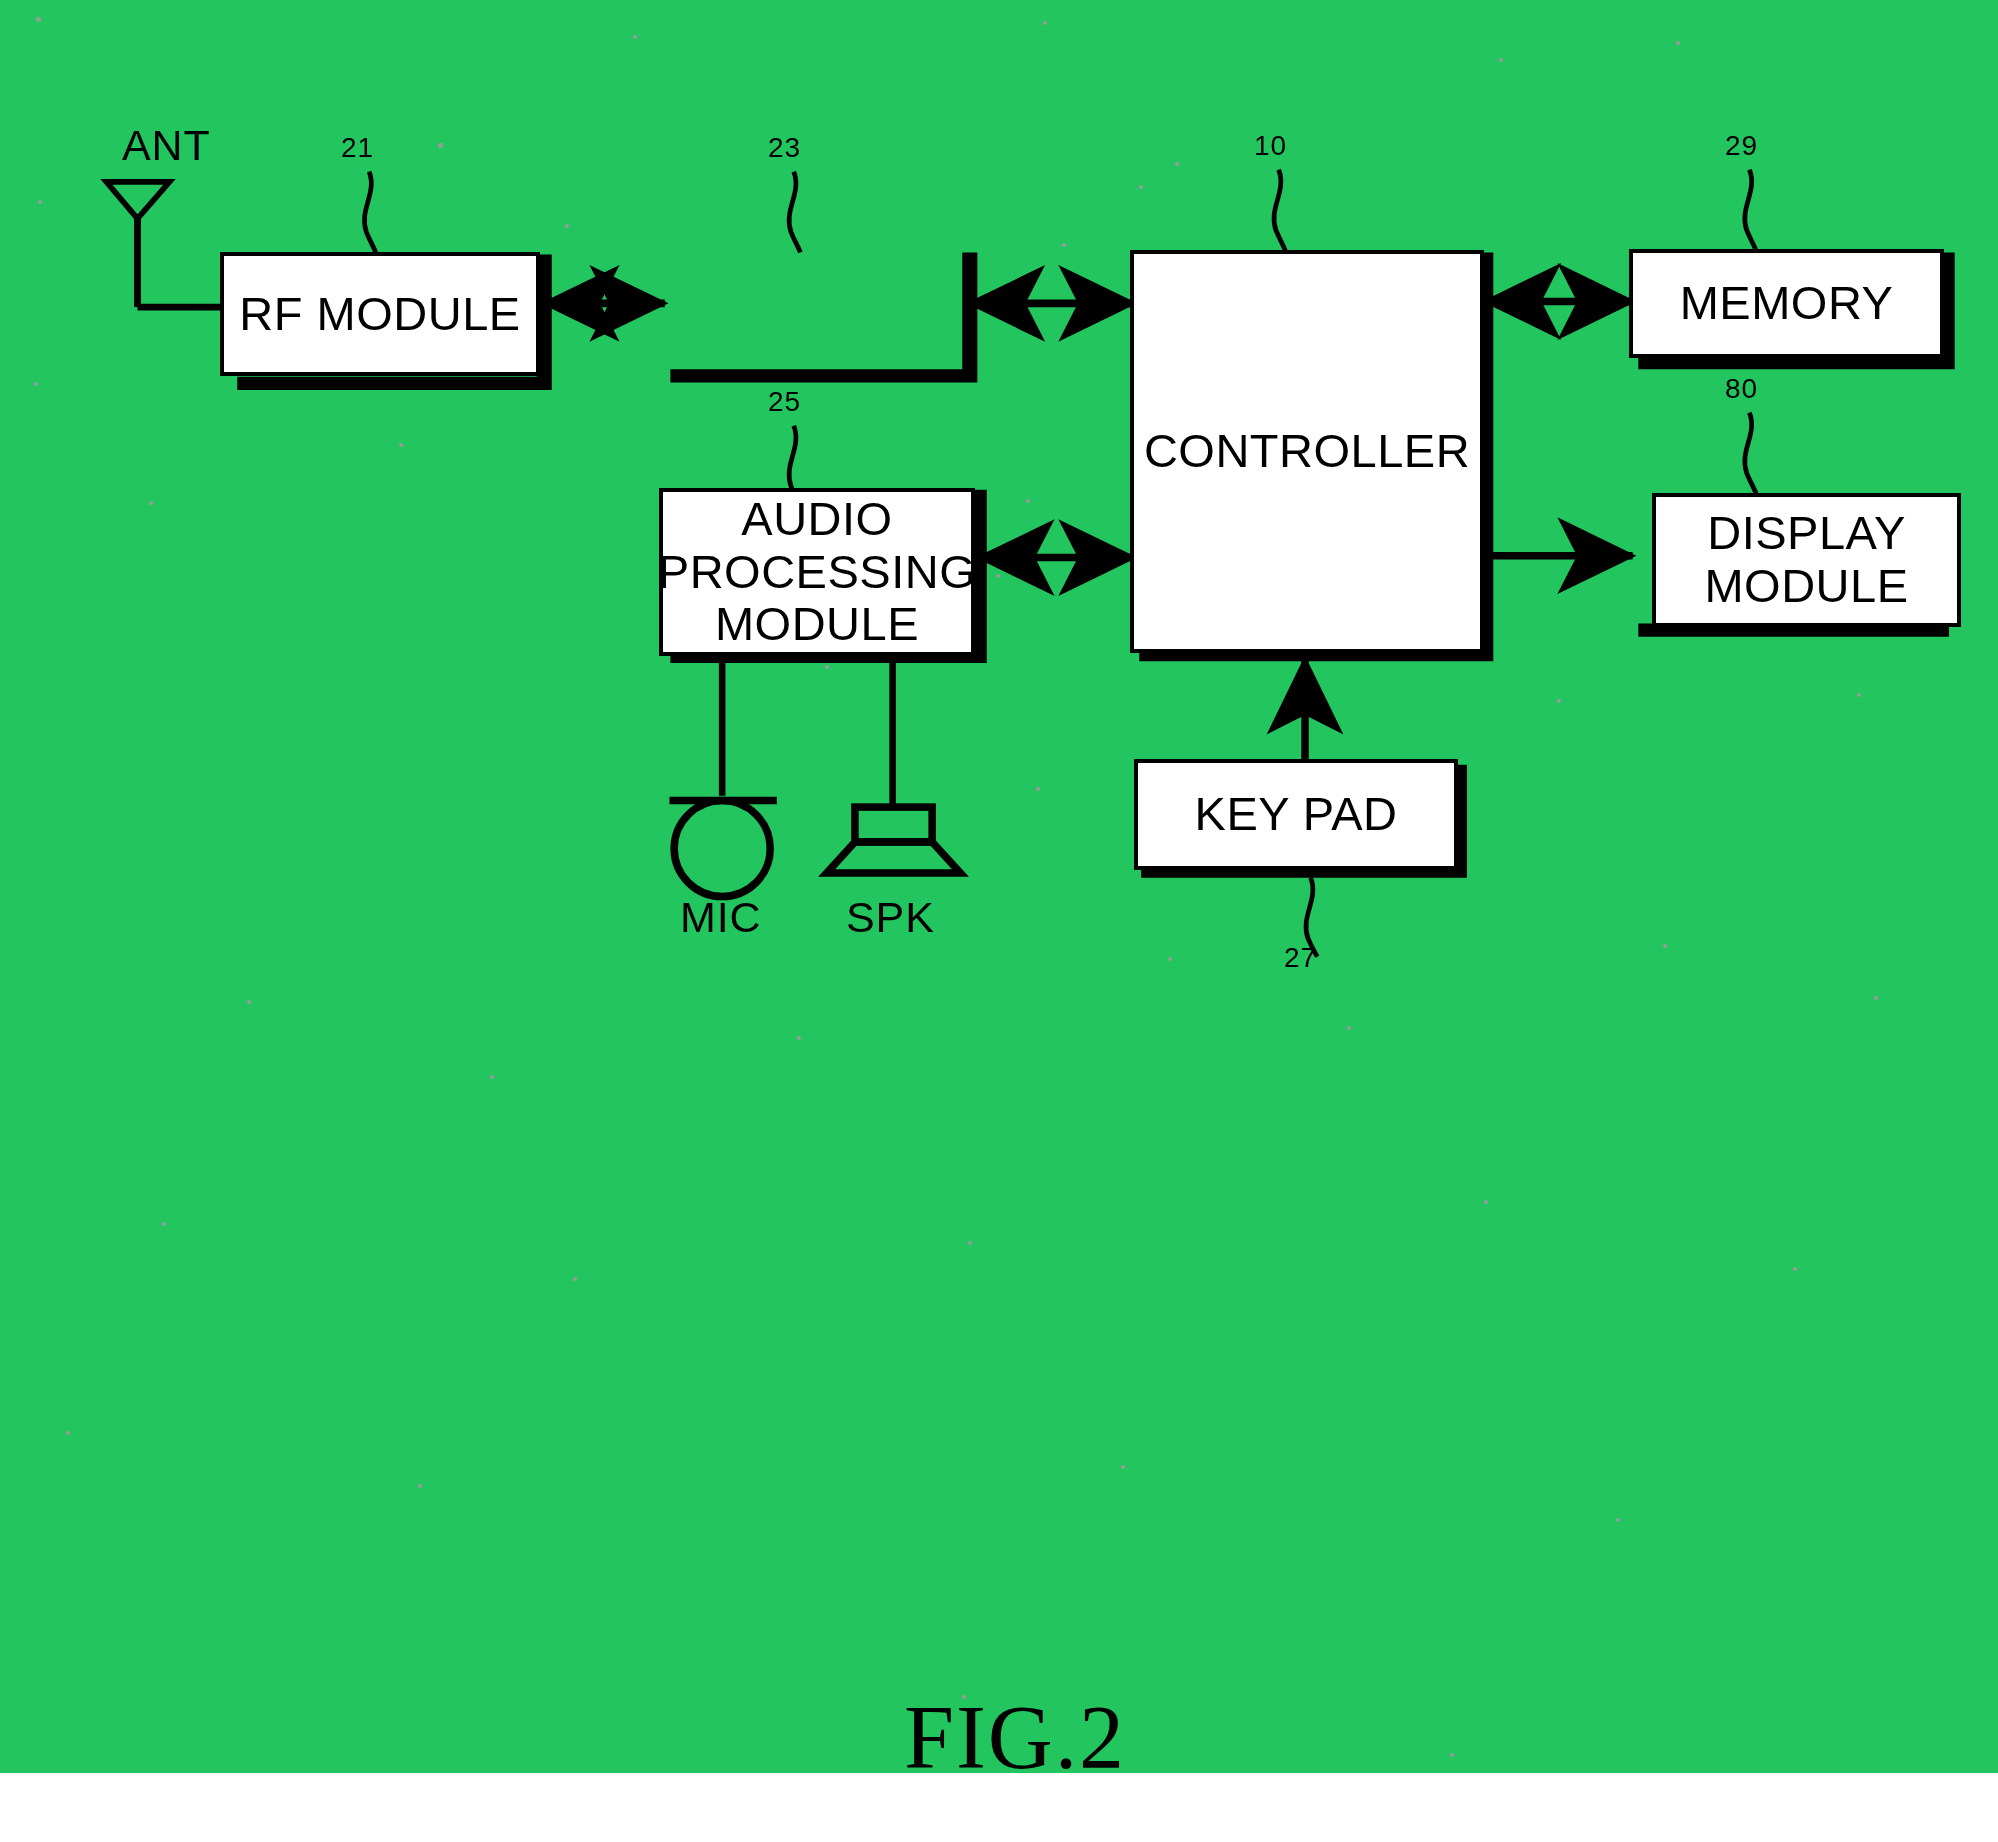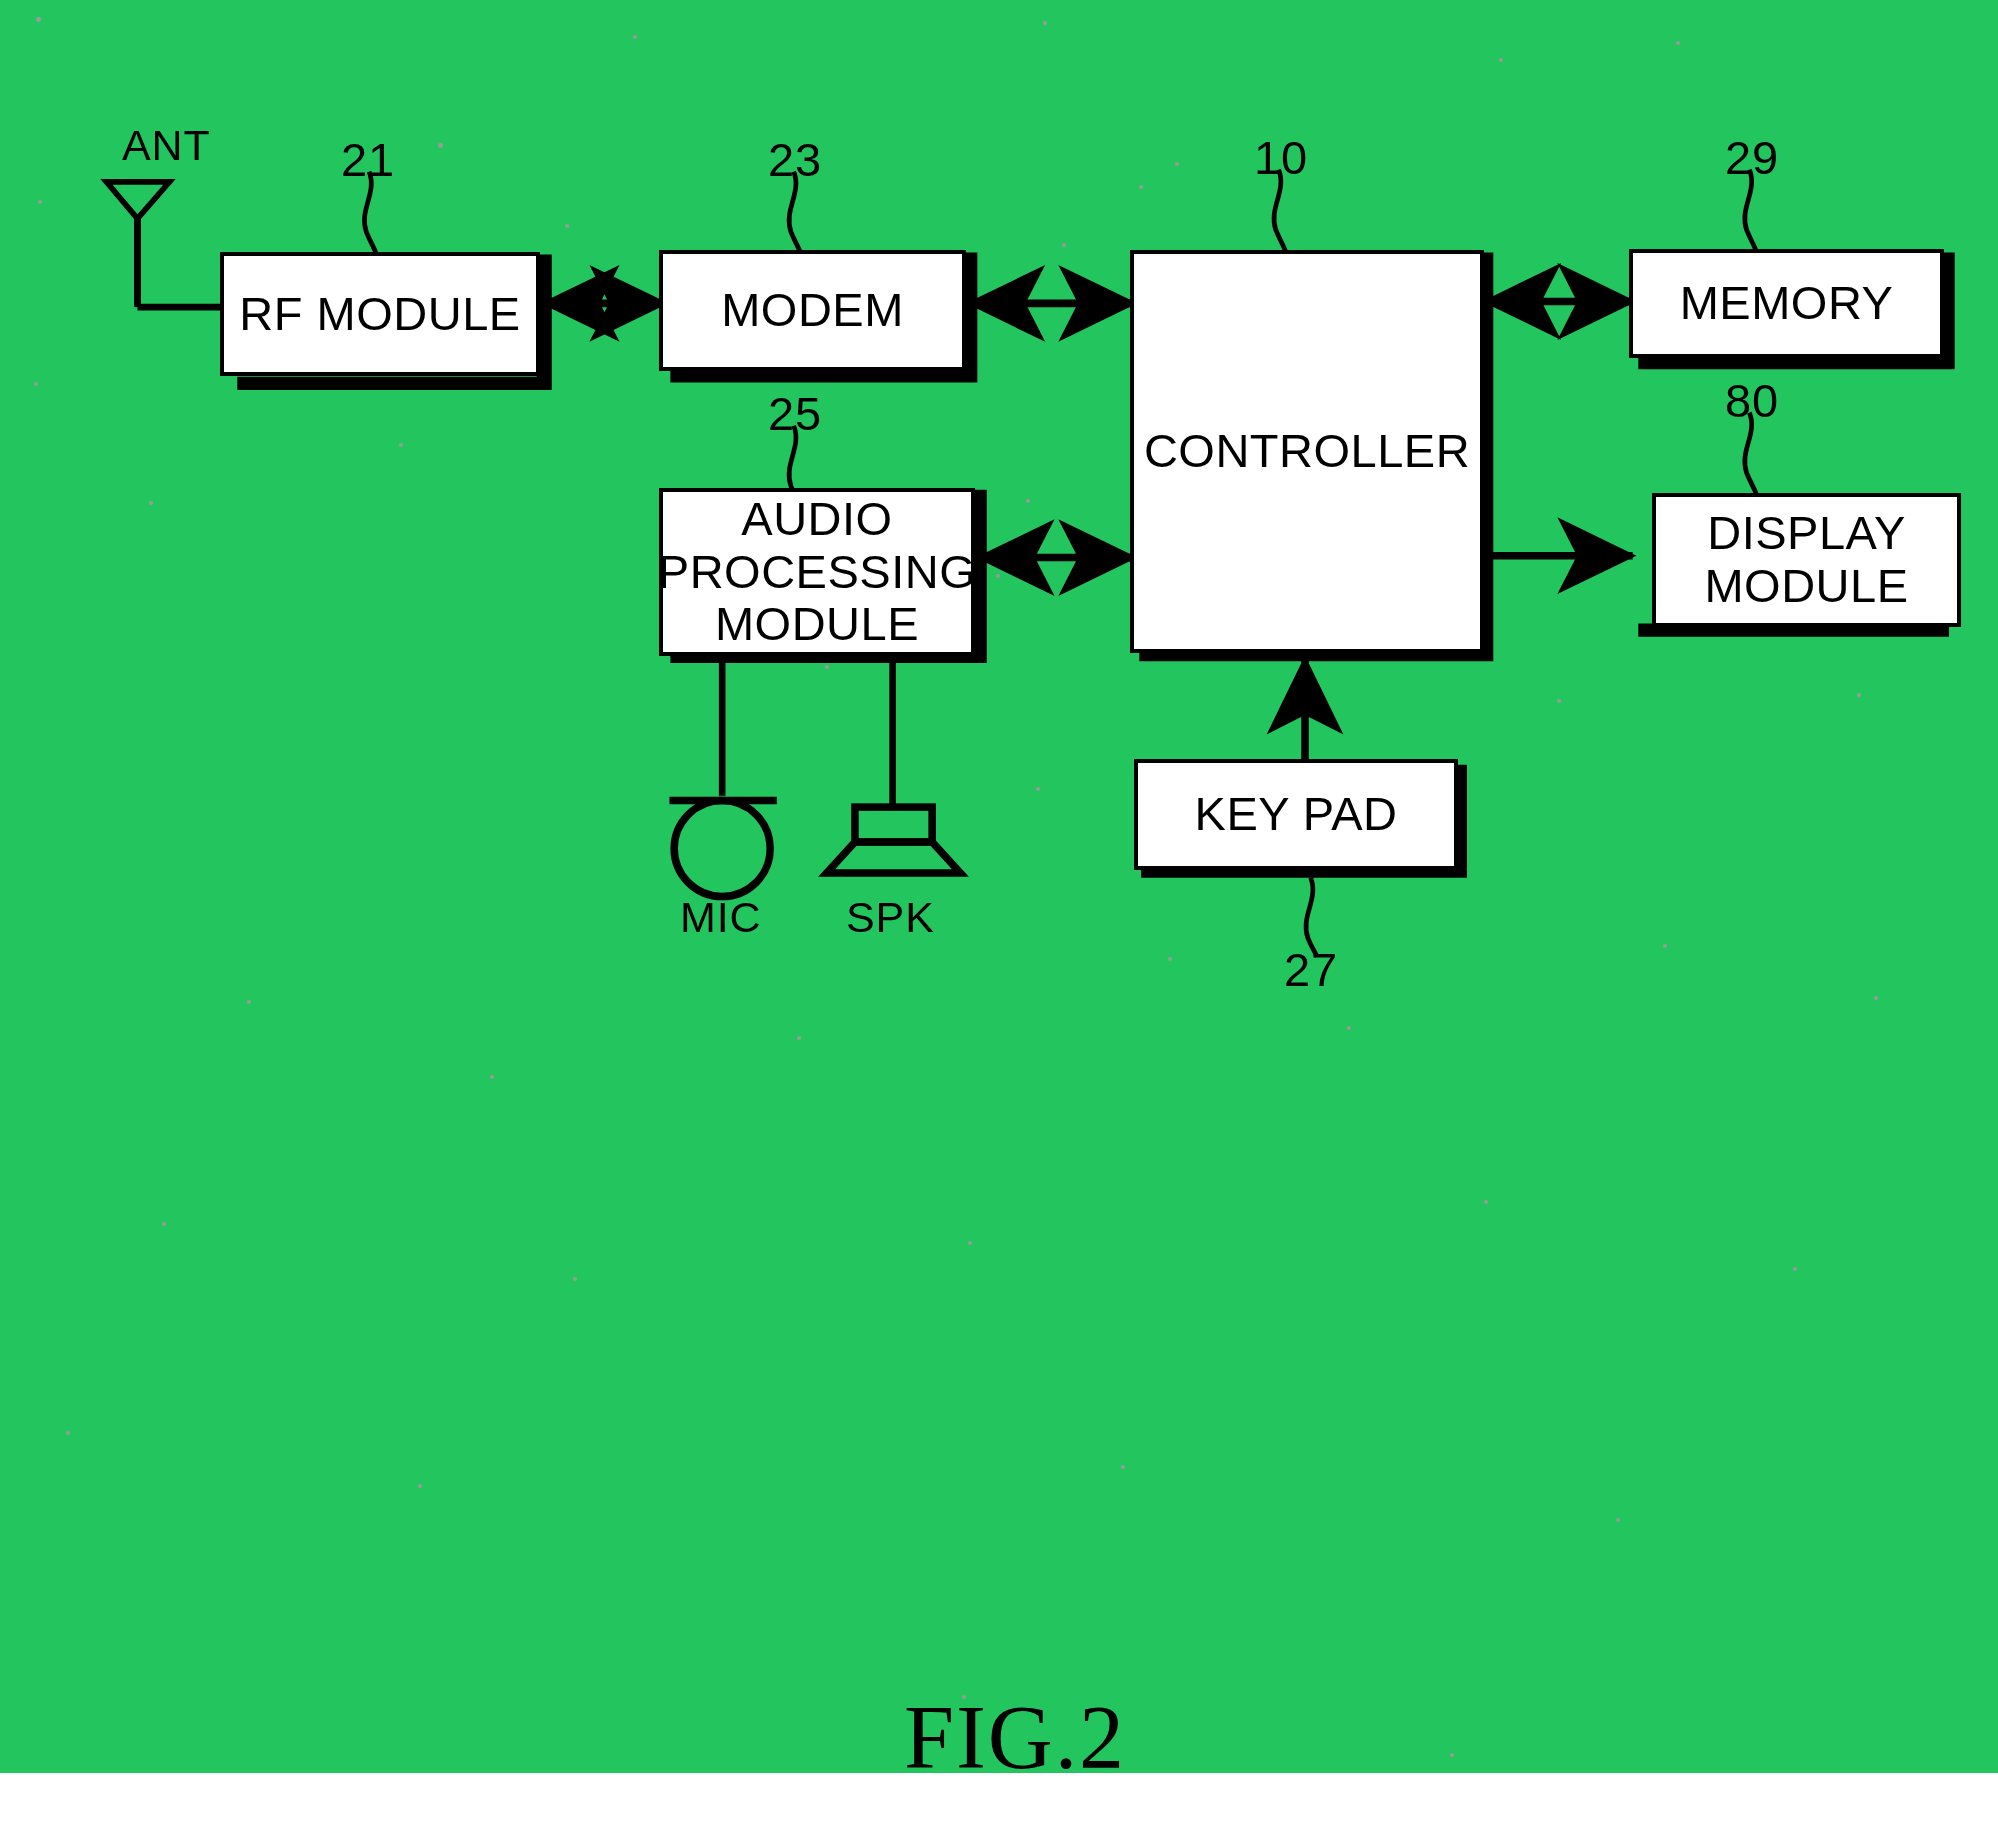--- a/index.html
+++ b/index.html
@@ -39,21 +39,21 @@
     z-index: 4;
   }
   .node-label {
     line-height: 1.12;
     white-space: pre-line;
     font-weight: 400;
   }
   .ref-num {
     position: absolute;
     font-family: "Liberation Sans", sans-serif;
-    font-size: 47px;
+    font-size: 28px;
     color: #000;
     z-index: 5;
     letter-spacing: 0.9px;
   }
   .small-label {
     position: absolute;
     font-family: "Liberation Sans", sans-serif;
     font-size: 43px;
     color: #000;
     z-index: 5;
@@ -163,23 +163,20 @@
   <div class="ref-num" style="left:768px; top:386px;">25</div>
   <div class="ref-num" style="left:1254px; top:130px;">10</div>
   <div class="ref-num" style="left:1725px; top:130px;">29</div>
   <div class="ref-num" style="left:1725px; top:373px;">80</div>
   <div class="ref-num" style="left:1284px; top:942px;">27</div>
 
   <div class="node-box" style="left:220px; top:252px; width:320px; height:124px; font-size:47px;">
     <span class="node-label">RF MODULE</span>
   </div>
 
-  <div class="node-box" style="left:659px; top:250px; width:307px; height:121px; font-size:47px;">
-    <span class="node-label">MODEM</span>
-  </div>
 
   <div class="node-box" style="left:659px; top:488px; width:316px; height:168px; font-size:47px;">
     <span class="node-label">AUDIO
 PROCESSING
 MODULE</span>
   </div>
 
   <div class="node-box" style="left:1130px; top:250px; width:354px; height:403px; font-size:47px;">
     <span class="node-label">CONTROLLER</span>
   </div>

